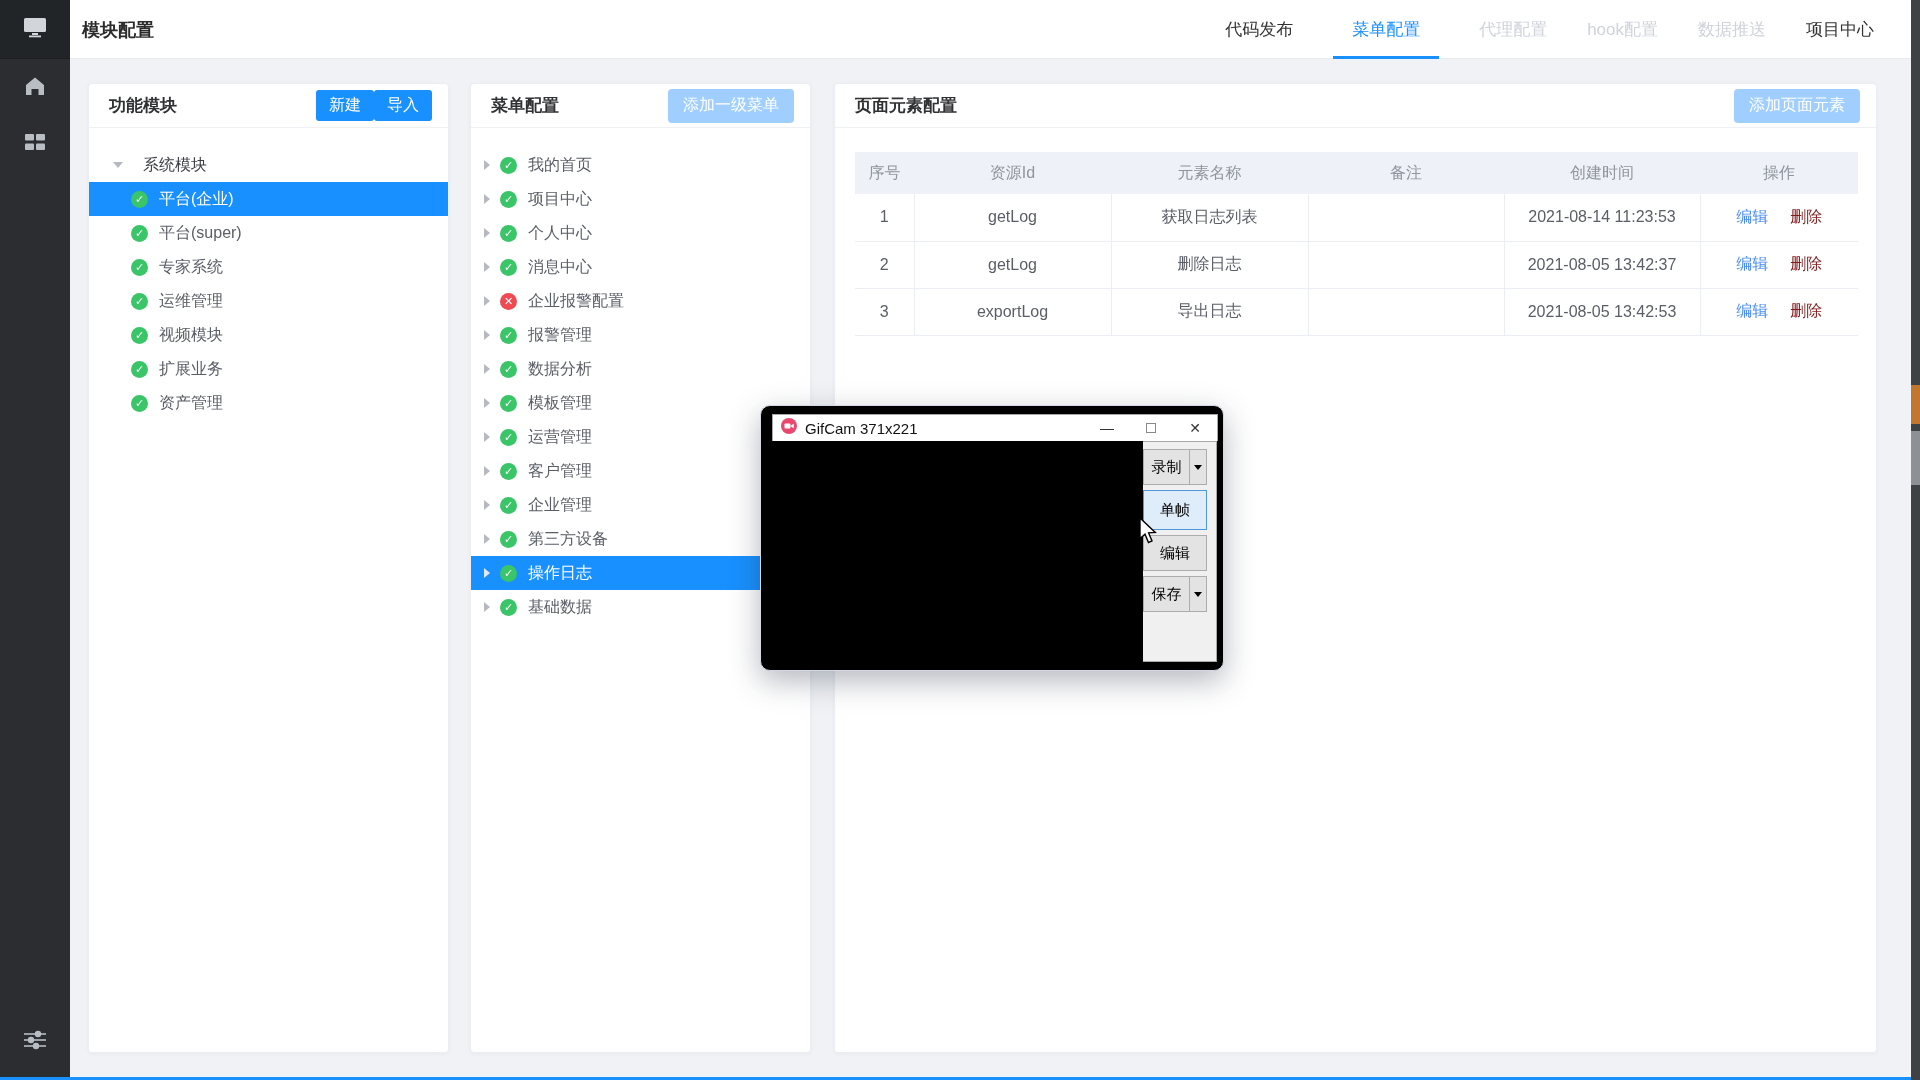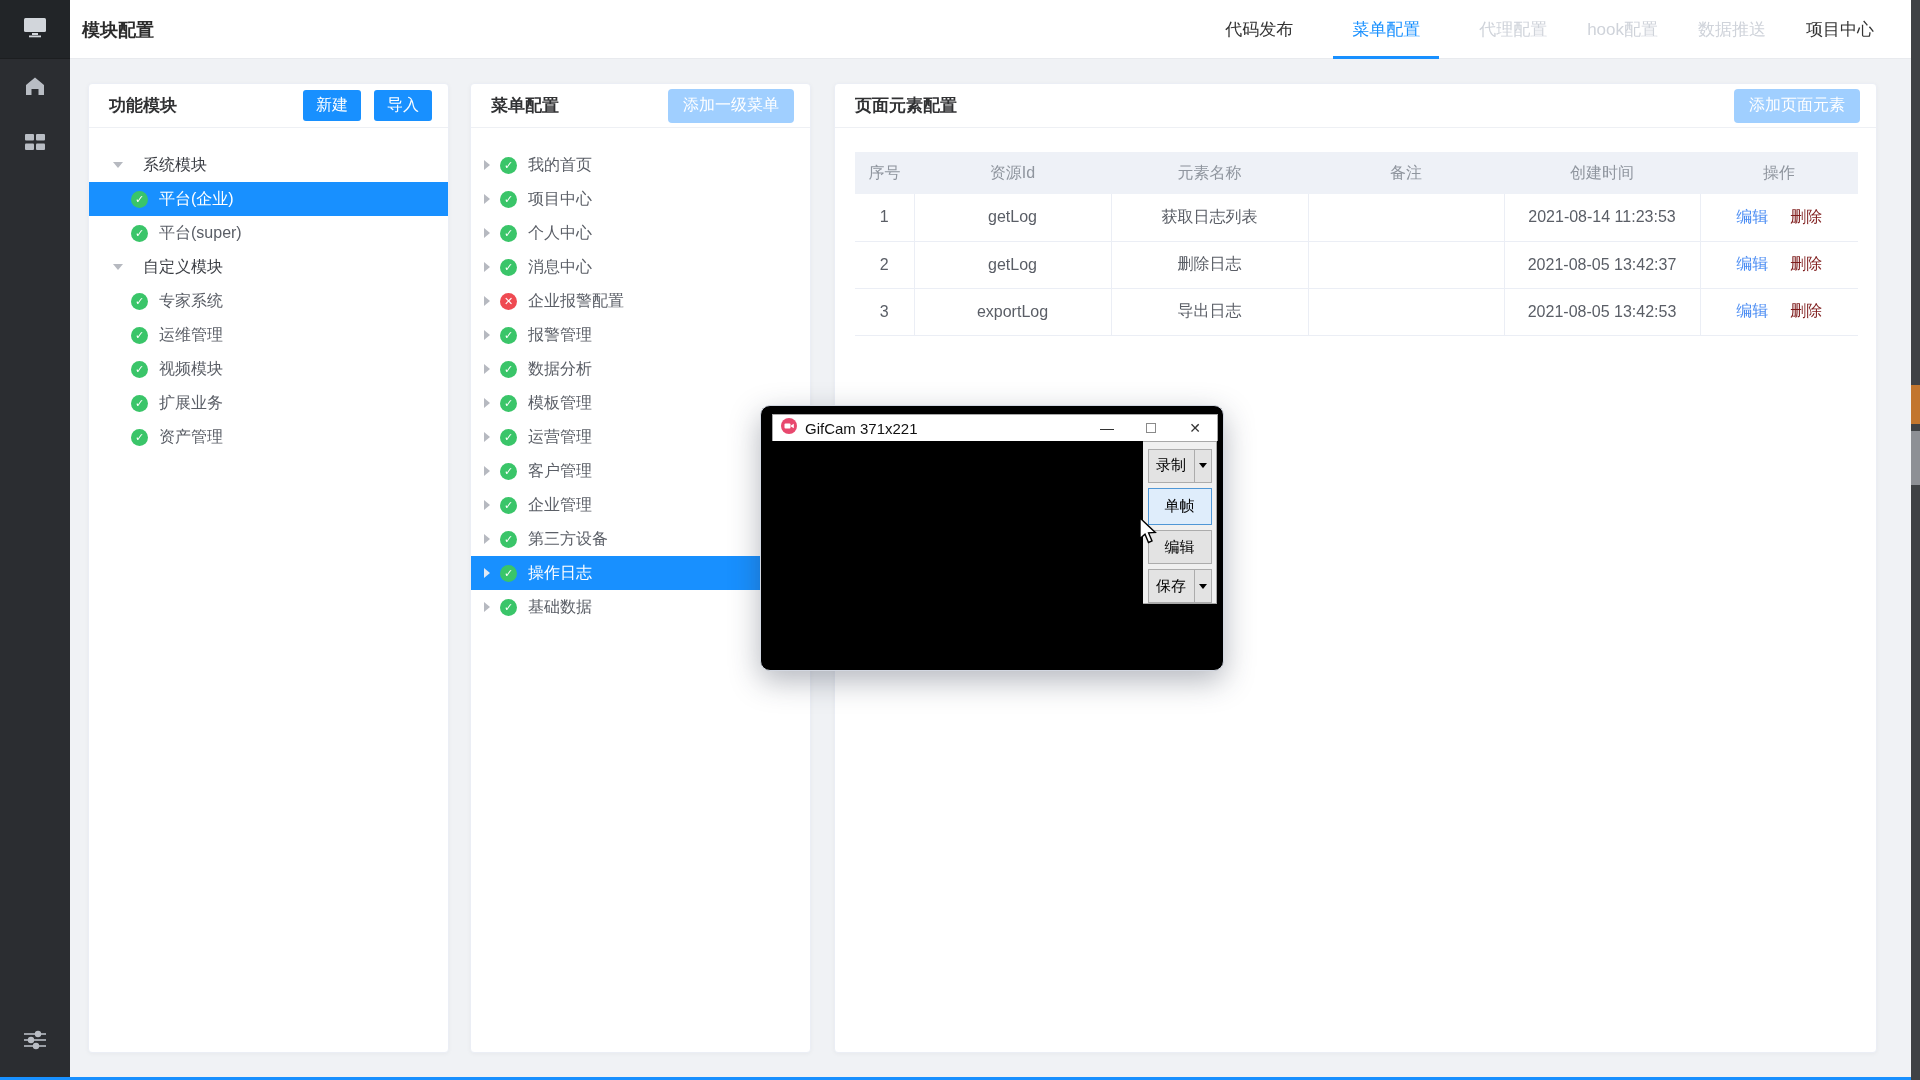--- a/index.html
+++ b/index.html
@@ -27,21 +27,21 @@
 
   
   .panel { position:absolute; top:83px; height:970px; background:#fff; border:1px solid #ebeef5;
     border-radius:4px; box-shadow:0 1px 4px rgba(0,0,0,.04); }
   .p1 { left:88px; width:361px; }
   .p2 { left:470px; width:341px; }
   .p3 { left:834px; width:1043px; }
   .panel-hd { height:44px; display:flex; align-items:center; justify-content:space-between;
     padding:0 16px 0 20px; border-bottom:1px solid #eef0f4; }
   .panel-title { font-size:17px; font-weight:600; color:#303133; }
-  .hd-btns { display:flex; gap:13px; }
+  .hd-btns { display:flex; }
   .btn { border:none; border-radius:3px; background:#1890ff; color:#fff; font-size:16px;
     height:31px; padding:0 13px; cursor:pointer; font-family:inherit; }
   .btn.ghosted { background:#a0cfff; border-radius:4px; height:34px; padding:0 15px; cursor:not-allowed; }
 
   
   .row { position:relative; height:34px; display:flex; align-items:center; font-size:16px;
     color:#5a5e66; cursor:pointer; }
   .row.sel { background:#1890ff; color:#fff; }
   .caret-d { width:0; height:0; border-left:5px solid transparent; border-right:5px solid transparent;
     border-top:6px solid #b6b9c0; }
@@ -84,22 +84,22 @@
   .gc-win { position:absolute; left:11px; top:8px; width:446px; height:250px; background:transparent; }
   .gc-titlebar { height:27px; background:#fff; border:1px solid #a8a8a8; border-bottom:none;
     display:flex; align-items:center; padding-left:8px; }
   .gc-title { font-size:15px; color:#111; margin-left:8px; flex:1; }
   .gc-sys { display:flex; height:100%; }
   .gc-sys .sysb { width:44px; height:100%; display:flex; align-items:center; justify-content:center;
     font-size:14px; color:#333; cursor:pointer; }
   .gc-maxbox { width:10px; height:10px; border:1.5px solid #8a8a8a; }
   .gc-body { display:flex; height:223px; }
   .gc-view { width:371px; height:223px; border:1px solid #000; background:transparent; }
-  .gc-side { width:74px; height:163px; background:#f0f0f0; border:1px solid #a8a8a8; border-left:none;
-    padding-top:7px; display:flex; flex-direction:column; align-items:center; gap:5px; }
+  .gc-side { width:74px; height:221px; background:#f0f0f0; border:1px solid #a8a8a8; border-left:none;
+    padding-top:7px; display:flex; flex-direction:column; align-items:flex-start; gap:5px; }
   .wbtn { width:64px; height:36px; background:#e3e3e3; border:1px solid #acacac; display:flex;
     align-items:stretch; font-size:15px; color:#000; cursor:pointer; }
   .wbtn .wlb { flex:1; display:flex; align-items:center; justify-content:center; }
   .wbtn .wdiv { width:1px; background:#acacac; }
   .wbtn .warr { width:16px; display:flex; align-items:center; justify-content:center; }
   .warr i { width:0; height:0; border-left:4px solid transparent; border-right:4px solid transparent;
     border-top:5px solid #000; }
   .wbtn.plain { justify-content:center; }
   .wbtn.hot { height:40px; background:#dfedfb; border:1px solid #4f97d6; }
 
@@ -180,24 +180,20 @@
       <i class="caret-d"></i>
       <span class="lb">系统模块</span>
     </div>
     <div class="row child sel">
       <span class="st ok">✓</span>
       <span class="lb">平台(企业)</span>
     </div>
     <div class="row child">
       <span class="st ok">✓</span>
       <span class="lb">平台(super)</span>
-    </div>
-    <div class="row grp">
-      <i class="caret-d"></i>
-      <span class="lb">自定义模块</span>
     </div>
     <div class="row child">
       <span class="st ok">✓</span>
       <span class="lb">专家系统</span>
     </div>
     <div class="row child">
       <span class="st ok">✓</span>
       <span class="lb">运维管理</span>
     </div>
     <div class="row child">

